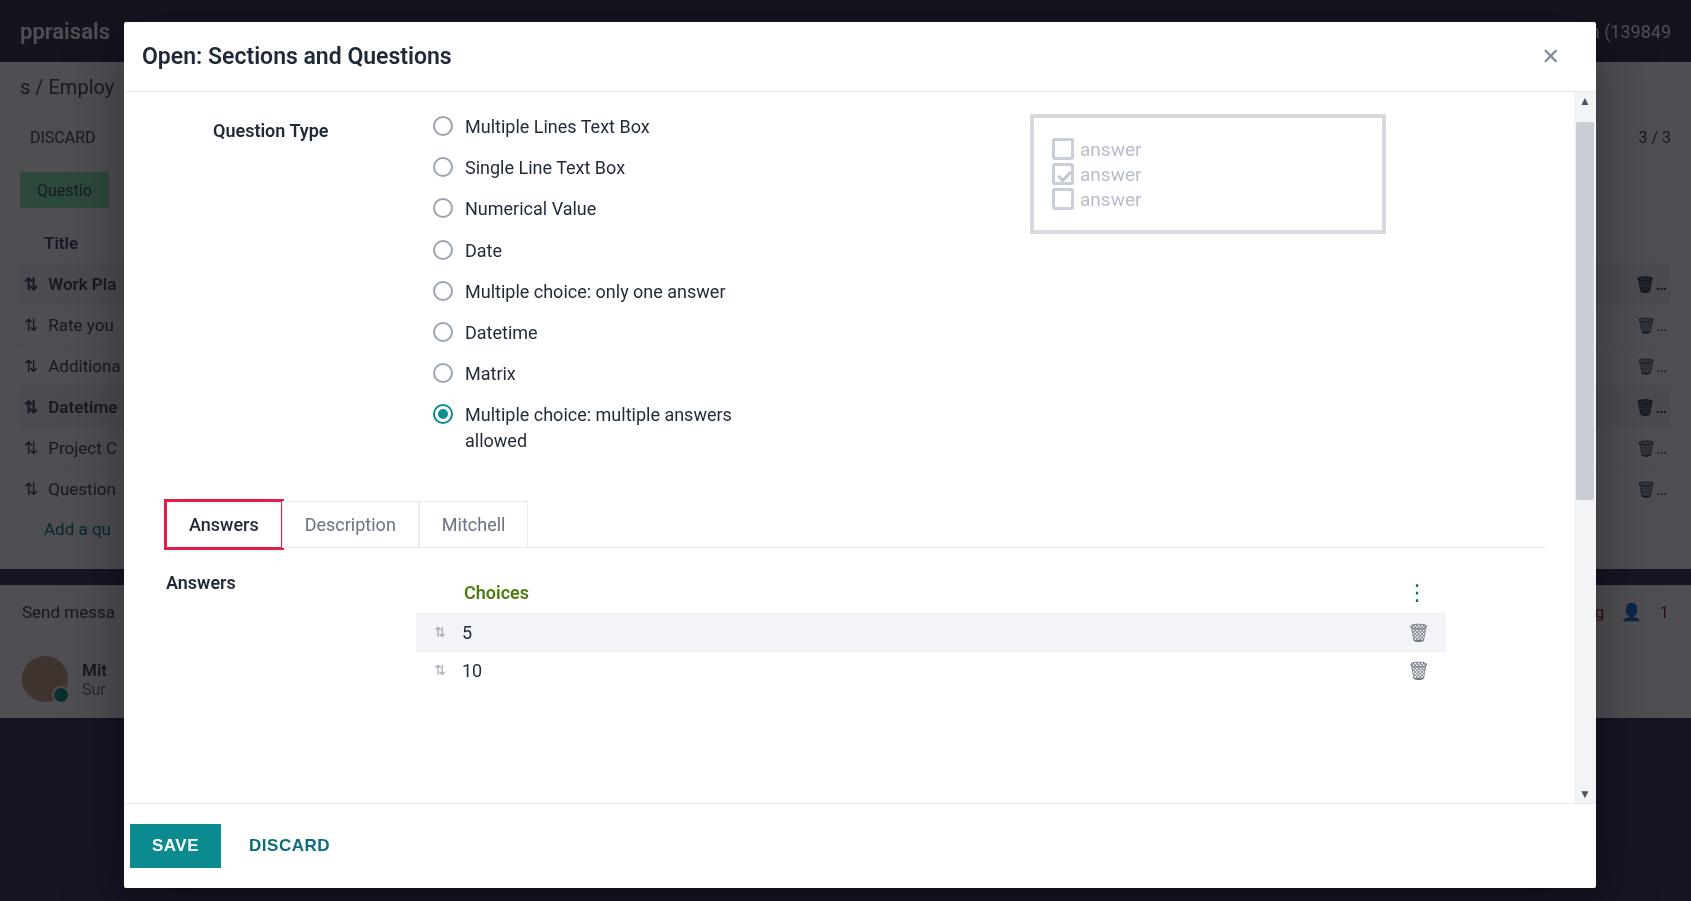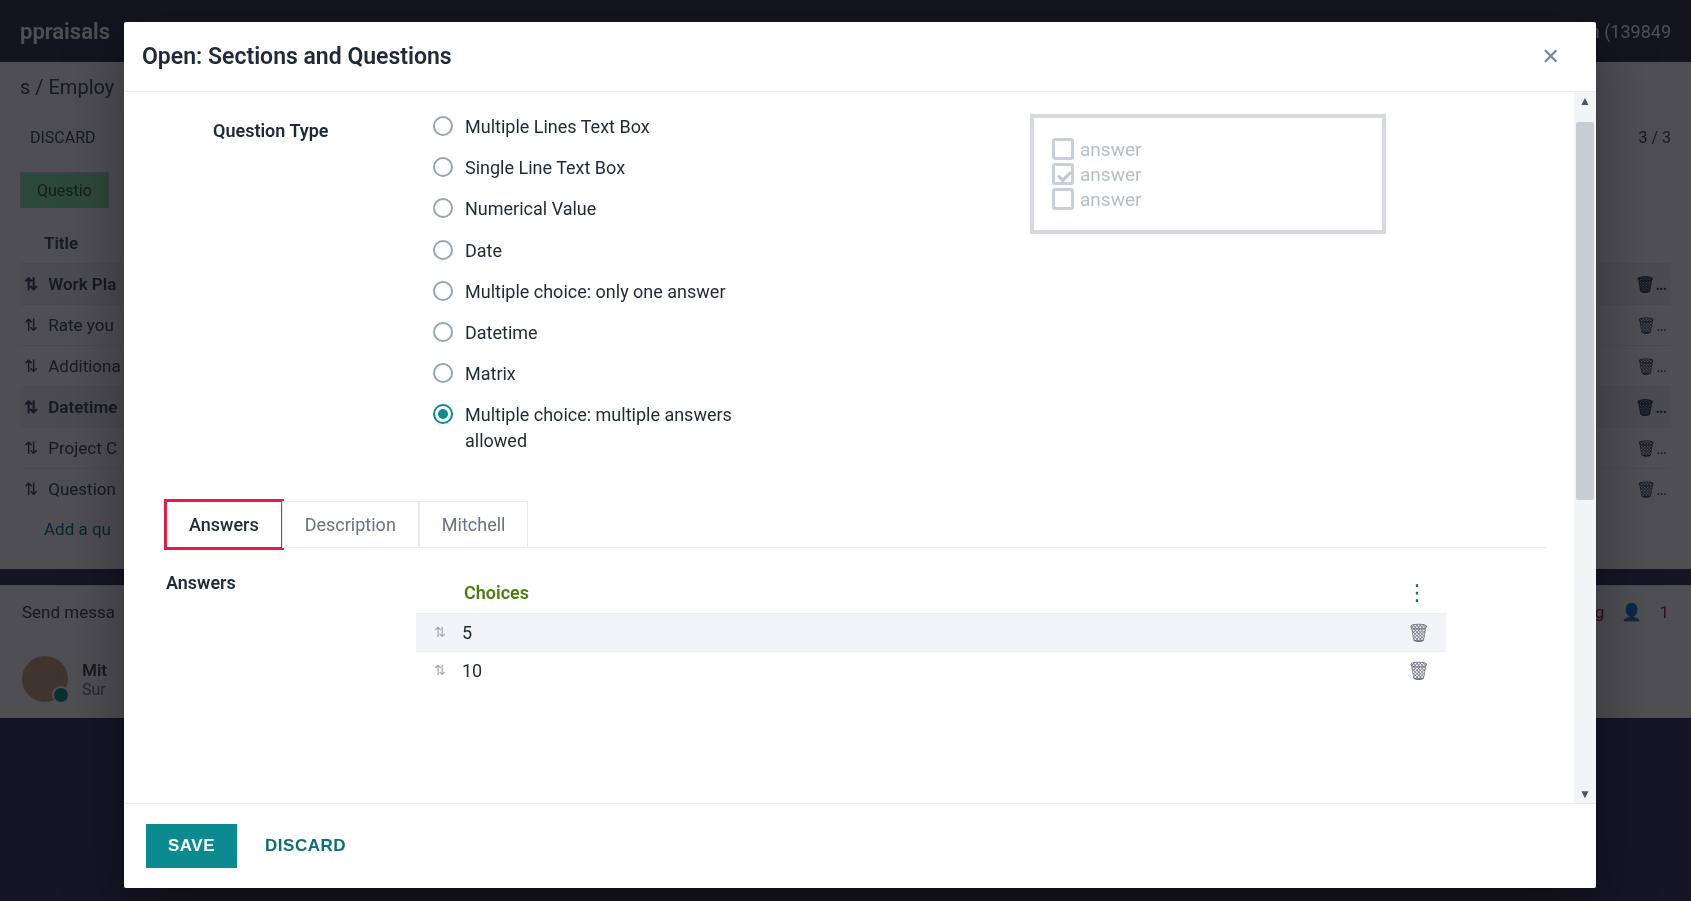--- a/index.html
+++ b/index.html
@@ -169,21 +169,21 @@
     border-top: 1px solid #eceff3;
     font-size: 18px; color: #1f2937;
   }
   .choice-row.hl { background: #f2f4f7; }
   .drag-handle { color: #a0a8b4; font-size: 14px; width: 28px; text-align: center; cursor: grab; }
   .choice-row .val { flex: 1; padding-left: 8px; }
   .row-trash { color: #6b7280; font-size: 18px; padding: 0 6px; cursor: pointer; }
 
   .modal-footer {
     border-top: 1px solid #e8ebef;
-    padding: 20px 22px; display: flex; gap: 28px; align-items: center;
+    padding: 20px 6px; display: flex; gap: 28px; align-items: center;
   }
   .btn-primary {
     background: #0b8a8f; color: #fff; font-size: 17px; font-weight: 600;
     padding: 12px 22px; border: none; cursor: pointer; letter-spacing: .5px;
   }
   .btn-link {
     background: none; border: none; color: #0b6e7a; font-size: 17px; font-weight: 600;
     cursor: pointer; letter-spacing: .5px;
   }
 </style>

